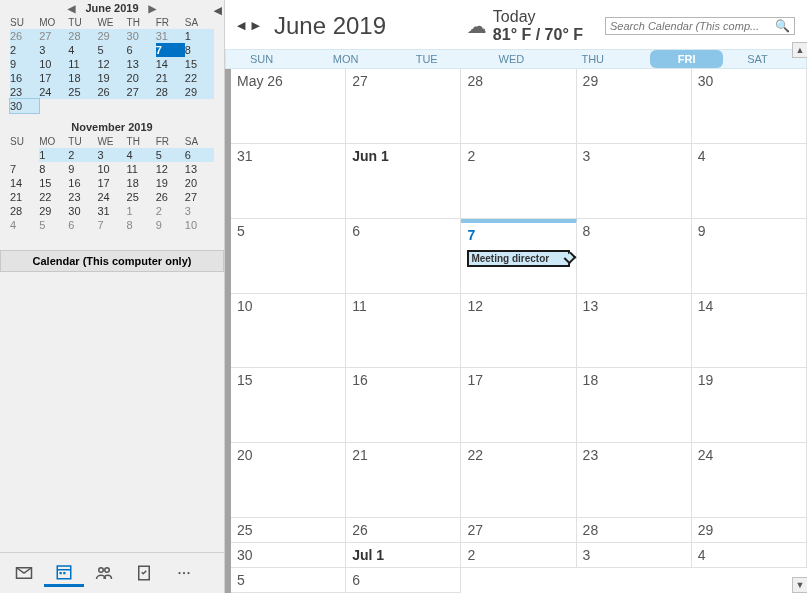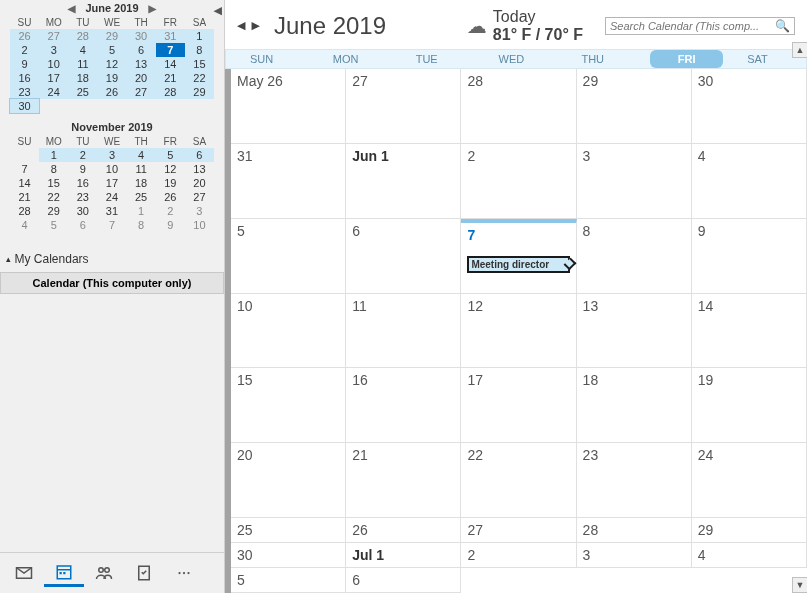--- a/index.html
+++ b/index.html
@@ -6,21 +6,21 @@
 html,body { width:807px; height:593px; overflow:hidden; background:#fff; }
 #app { display:flex; height:100%; }
 
 
 #sidebar { width:225px; background:#f0f0f0; border-right:1px solid #d0d0d0; display:flex; flex-direction:column; position:relative; }
 #collapse { position:absolute; top:4px; right:2px; font-size:11px; color:#555; cursor:pointer; }
 .mini-cal { padding:2px 10px 6px; font-size:11px; }
 .mini-cal-header { display:flex; align-items:center; justify-content:center; gap:6px; font-weight:600; margin-bottom:2px; color:#333; }
 .mini-cal-header .nav { font-size:10px; color:#666; cursor:pointer; padding:0 4px; }
 .mini-cal-header .title { flex:0 1 auto; }
-.mini-grid { display:grid; grid-template-columns:repeat(7,1fr); text-align:center; }
+.mini-grid { display:grid; grid-template-columns:repeat(7,1fr); }
 .mini-grid .dow { color:#555; font-size:10px; padding:1px 0; }
 .mini-grid .d { padding:1px 0; color:#333; cursor:pointer; }
 .mini-grid .faded { color:#888; }
 .mini-grid .hl { background:#cde9f7; }
 .mini-grid .today { background:#0072c6; color:#fff; font-weight:600; }
 .mini-grid .box { outline:1px solid #9ec9e2; }
 
 #my-cal-section { margin-top:10px; font-size:12px; }
 #my-cal-header { padding:4px 6px; color:#333; cursor:pointer; }
 #my-cal-header::before { content:"▴"; font-size:9px; margin-right:4px; display:inline-block; transform:translateY(-1px); }
@@ -47,21 +47,21 @@
 #dow-row { display:grid; grid-template-columns:repeat(7,1fr); background:#e9f5fc; border:1px solid #d6e7f0; font-size:11px; }
 #dow-row div { padding:3px 0 3px 14px; color:#5b8aa6;margin-left:10px; }
 #dow-row .today-col { background:#8bc5e8; color:#fff; font-weight:600; text-align:center; padding-left:0;border-radius:6px; }
 
 #grid { flex:1; display:grid; grid-template-columns:repeat(5,1fr); grid-template-rows:repeat(6,1fr); border-left:6px solid #a3a3a3; }
 .cell { border-right:1px solid #e0e0e0; border-bottom:1px solid #e0e0e0; position:relative; padding:4px 6px; font-size:12px; color:#555; cursor:pointer; }
 .cell .dn { font-size:14px; }
 .cell.bold .dn { font-weight:700; color:#333; }
 .cell.today-cell { border-top:4px solid #8bc5e8; }
 .cell.today-cell .dn { color:#0072c6; font-weight:600; }
-.event { margin-top:13px; border:2px solid #1a1a1a; background:#cde9f7; font-size:10px; line-height:1.1; padding:1px 2px; color:#333; font-weight:600; position:relative; }
+.event { margin-top:7px; border:2px solid #1a1a1a; background:#cde9f7; font-size:10px; line-height:1.1; padding:1px 2px; color:#333; font-weight:600; position:relative; }
 .event::after { content:""; position:absolute; right:-2px; top:50%; width:6px; height:6px; background:#cde9f7; border:2px solid #1a1a1a; border-left:none; transform:translate(50%,-50%) rotate(45deg); }
 
 #scroll-up,#scroll-down { position:absolute; right:-1px; width:16px; height:16px; border:1px solid #c0c0c0; background:#f0f0f0; font-size:9px; color:#555; display:flex; align-items:center; justify-content:center; cursor:pointer; }
 #scroll-up { top:42px; }
 #scroll-down { bottom:0; }
 </style>
 </head>
 <body>
 
 <div id="app">
@@ -172,21 +172,20 @@
           <div class="d faded">5</div>
           <div class="d faded">6</div>
           <div class="d faded">7</div>
           <div class="d faded">8</div>
           <div class="d faded">9</div>
           <div class="d faded">10</div>
         </div>
     </div>
 
     <div id="my-cal-section">
-      <div id="my-cal-header">My Calendars</div>
       <div id="my-cal-item">Calendar (This computer only)</div>
     </div>
 
     <div id="bottom-bar">
       <div class="bicon">
           <svg viewBox="0 0 24 24" fill="currentColor">
             <path d="M2 5h20v14H2z" fill="none" stroke="currentColor" stroke-width="2"></path>
             <path d="M2 5l10 7L22 5" fill="none" stroke="currentColor" stroke-width="2"></path>
           </svg>
         </div>

